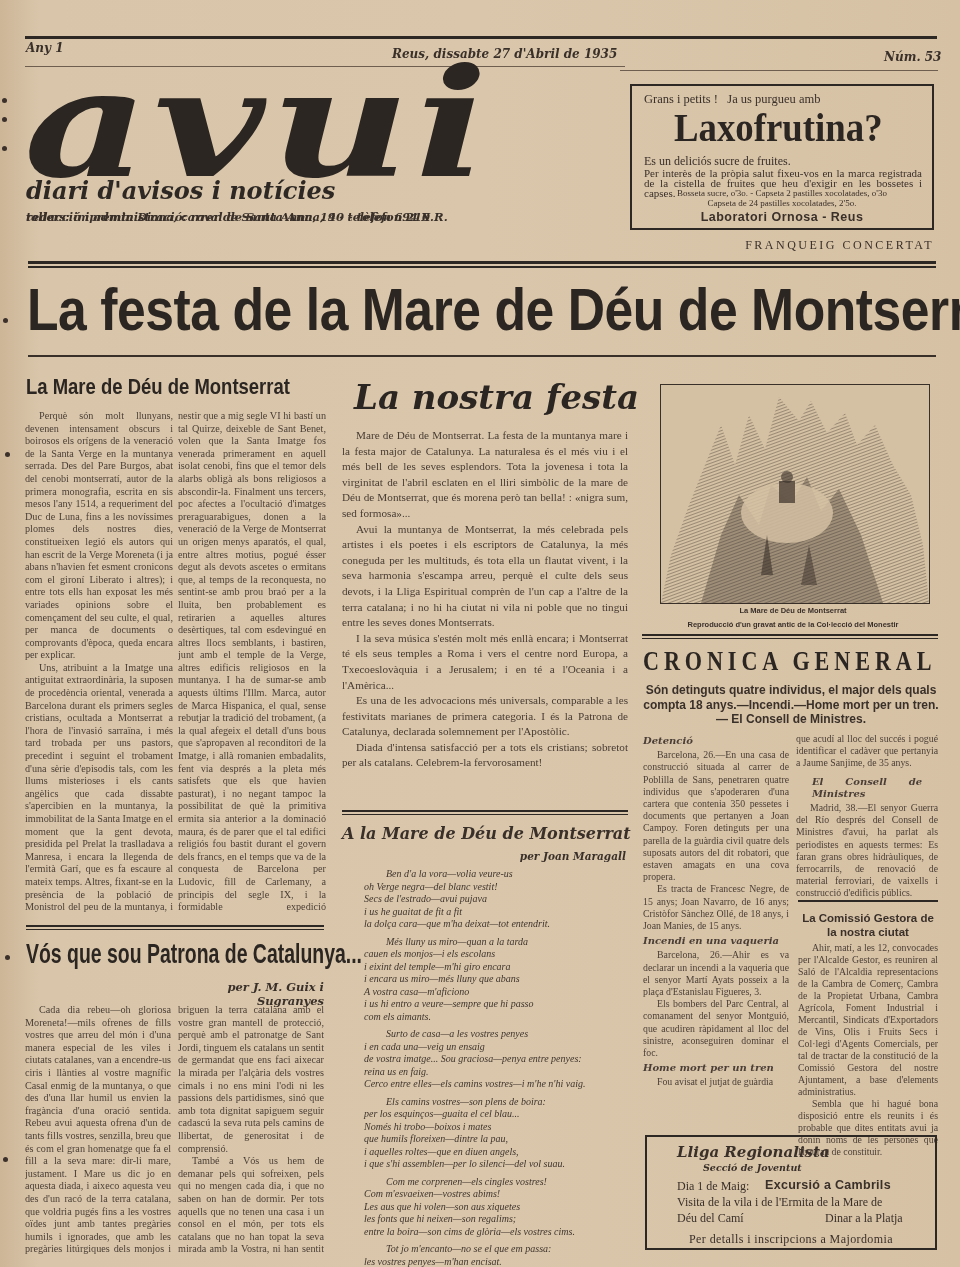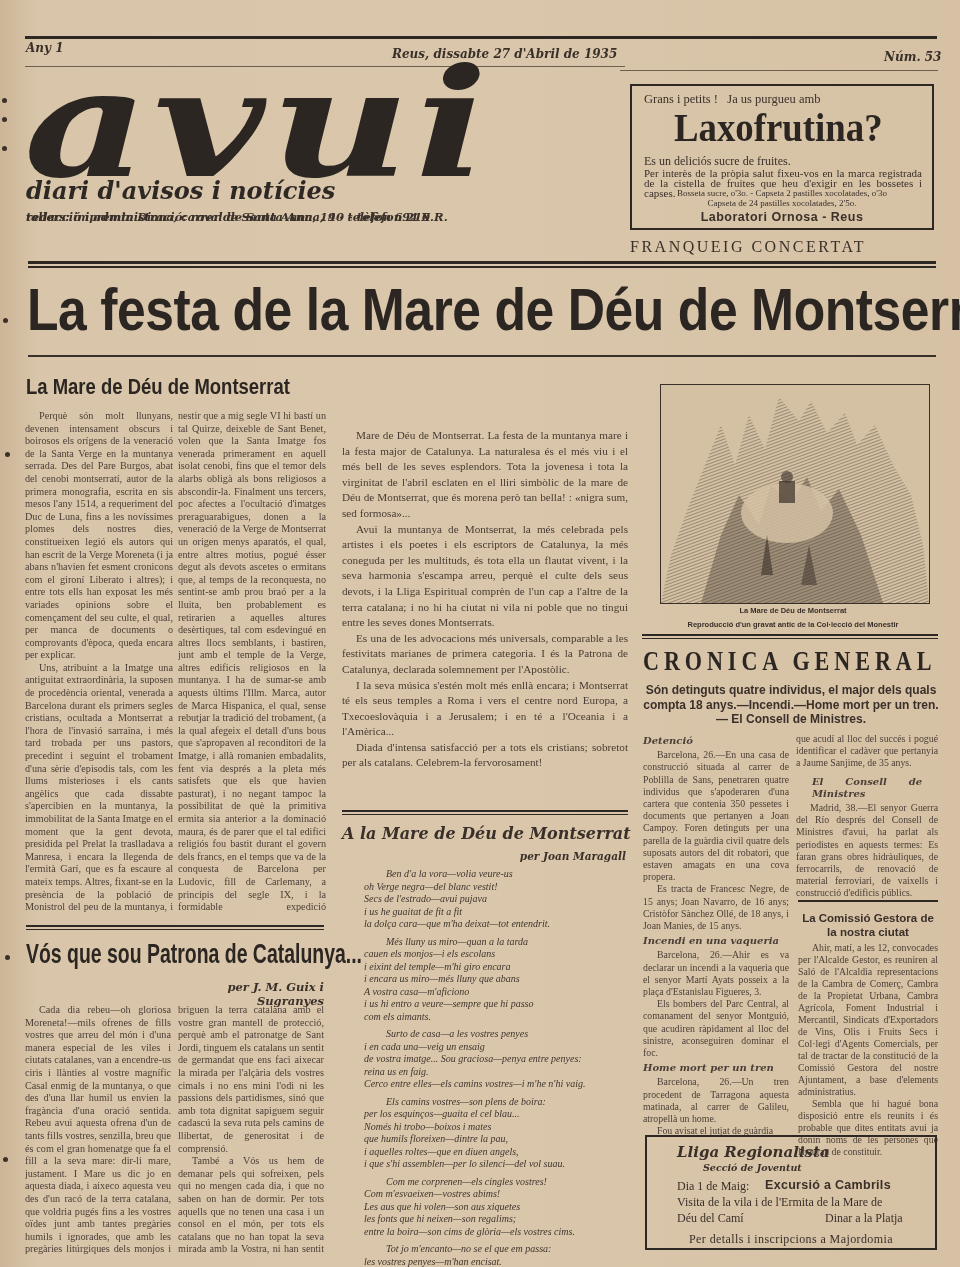--- a/index.html
+++ b/index.html
@@ -50,21 +50,21 @@
 
   <div class="abs" style="left:630px;top:84px;width:304px;height:146px;border:2px solid #2e2824;box-sizing:border-box">
     <div class="abs" style="left:12px;top:6px;font-size:12.5px;white-space:pre">Grans i petits !   Ja us purgueu amb</div>
     <div class="abs" style="left:42px;top:19px;font-family:'Liberation Serif',serif;font-weight:bold;font-size:40px;line-height:46px;color:#2c2622;transform:scaleX(0.92);transform-origin:left top;white-space:nowrap">Laxofrutina?</div>
     <div class="abs" style="left:12px;top:68px;font-size:12px">Es un deliciós sucre de fruites.</div>
     <div class="abs" style="left:12px;top:82px;width:278px;font-size:11px;line-height:10px;text-align:justify">Per interès de la pròpia salut fixeu-vos en la marca registrada de la cistella de fruites que heu d'exigir en les bossetes i capses.</div>
     <div class="abs" style="left:0;top:102px;width:300px;text-align:center;font-size:9px">Bosseta sucre, o'3o. - Capseta 2 pastilles xocolatades, o'3o</div>
     <div class="abs" style="left:0;top:112px;width:300px;text-align:center;font-size:9px">Capseta de 24 pastilles xocolatades, 2'5o.</div>
     <div class="abs" style="left:0;top:124px;width:300px;text-align:center;font-family:'Liberation Sans',sans-serif;font-weight:bold;font-size:12.5px;letter-spacing:0.5px">Laboratori Ornosa - Reus</div>
   </div>
-  <div class="abs" style="left:630px;top:238px;width:304px;text-align:left;font-size:16px;letter-spacing:2.5px">FRANQUEIG CONCERTAT</div>
+  <div class="abs" style="left:630px;top:238px;width:304px;text-align:right;font-size:12px;letter-spacing:2.5px">FRANQUEIG CONCERTAT</div>
 
   <div class="rule" style="left:28px;top:261px;width:908px;height:3px"></div>
   <div class="rule" style="left:28px;top:266px;width:908px;height:2px"></div>
   <div class="abs" style="left:27px;top:278px;font-family:'Liberation Sans',sans-serif;font-weight:bold;font-size:60px;line-height:64px;color:#2c2622;white-space:nowrap;transform:scaleX(0.86);transform-origin:left top;letter-spacing:-0.5px">La festa de la Mare de Déu de Montserrat</div>
   <div class="rule" style="left:28px;top:355px;width:908px;height:2px;background:#3a302a"></div>
 
   <div class="abs" style="left:26px;top:374px;font-family:'Liberation Sans',sans-serif;font-weight:bold;font-size:22px;line-height:26px;color:#2c2622;white-space:nowrap;transform:scaleX(0.84);transform-origin:left top">La Mare de Déu de Montserrat</div>
   <div class="col" style="left:25px;top:410px;width:148px;height:505px;overflow:hidden">
     <p>Perquè són molt llunyans, devenen intensament obscurs i boirosos els orígens de la veneració de la Santa Verge en la muntanya serrada. Des del Pare Burgos, abat del cenobi montserratí, autor de la primera monografia, escrita en sis mesos l'any 1514, a requeriment del Duc de Luna, fins a les novíssimes plomes dels nostres dies, constitueixen legió els autors qui han escrit de la Verge Moreneta (i ja abans n'havien fet esment cronicons com el gironí Liberato i altres); i entre tots ells han exposat les més variades opinions sobre el començament del seu culte, el qual, per manca de documents o comprovants d'època, queda encara per explicar.</p>
     <p>Uns, atribuint a la Imatge una antiguitat extraordinària, la suposen de procedència oriental, venerada a Barcelona durant els primers segles cristians, ocultada a Montserrat a l'hora de l'invasió sarraïna, i més tard trobada per uns pastors, precedint i seguint el trobament d'una sèrie d'episodis tals, com les llums misterioses i els cants angèlics que cada dissabte s'apercibien en la muntanya, la immobilitat de la Santa Imatge en el moment que la gent devota, presidida pel Prelat la traslladava a Manresa, i encara la llegenda de l'ermità Garí, que es fa escaure al mateix temps. Altres, fixant-se en la presència de la població de Monistrol del peu de la muntanya, i suposant, molt gratuïtament, que el seu nom recorda un petit mo-</p>
@@ -79,25 +79,26 @@
   <div class="abs script" style="left:170px;top:980px;width:154px;text-align:right;font-size:11.5px">per J. M. Guix i Sugranyes</div>
   <div class="col" style="left:25px;top:1004px;width:146px;height:250px;overflow:hidden">
     <p>Cada dia rebeu—oh gloriosa Moreneta!—mils ofrenes de fills vostres que arreu del món i d'una manera especial de les viles i ciutats catalanes, van a encendre-us ciris i llànties al vostre magnífic Casal enmig de la muntanya, o que des d'una llar humil us envien la fragància d'una oració sentida. Rebeu avui aquesta ofrena d'un de tants fills vostres, senzilla, breu que és com el gran homenatge que fa el fill a la seva mare: dir-li mare, justament. I Mare us dic jo en aquesta diada, i aixeco aquesta veu des d'un racó de la terra catalana, que voldria pugés fins a les vostres oïdes junt amb tantes pregàries humils i ignorades, que amb les pregàries litúrgiques dels monjos i els cants de l'escolania deuen ésser per a Vós com un magnífic ram de roses, vermelles i oloroses...</p>
 
   </div>
   <div class="col" style="left:178px;top:1004px;width:146px;height:250px;overflow:hidden">
     <p style="text-indent:0">briguen la terra catalana amb el vostre gran mantell de protecció, perquè amb el patronatge de Sant Jordi, tinguem els catalans un sentit de germandat que ens faci aixecar la mirada per l'alçària dels vostres cimals i no ens mini l'odi ni les passions dels partidismes, sinó que amb tota dignitat sapiguem seguir cadascú la seva ruta pels camins de llibertat, de generositat i de comprensió.</p>
     <p>També a Vós us hem de demanar pels qui sofreixen, pels qui no mengen cada dia, i que no saben on han de dormir. Per tots aquells que no tenen una casa i un consol en el món, per tots els catalans que no han topat la seva mirada amb la Vostra, ni han sentit les emocions del flauteig montserratí i de les seves veus en fuga divina... vós que sou Patrona de Catalunya...</p>
   </div>
 
+  <div class="abs" style="left:354px;top:377px;font-family:'DejaVu Serif',serif;font-style:italic;font-weight:bold;font-size:34px;line-height:40px;color:#2c2622;white-space:nowrap">La nostra festa</div>
   <div class="col" style="left:342px;top:428px;width:286px;font-size:11.2px;line-height:15.6px;color:#473b33">
     <p>Mare de Déu de Montserrat. La festa de la muntanya mare i la festa major de Catalunya. La naturalesa és el més viu i el més bell de les seves esplendors. Tota la jovenesa i tota la virginitat de l'abril esclaten en el lliri simbòlic de la mare de Déu de Montserrat, que és morena però tan bella! : «nigra sum, sed formosa»...</p>
     <p>Avui la muntanya de Montserrat, la més celebrada pels artistes i els poetes i els escriptors de Catalunya, la més coneguda per les multituds, és tota ella un flautat vivent, i la seva harmonia s'escampa arreu, perquè el culte dels seus devots, i la Lliga Espiritual comprèn de l'un cap a l'altre de la terra catalana; i no hi ha ciutat ni vila ni poble que no tingui entre les seves dones Montserrats.</p>
+    <p>I la seva música s'estén molt més enllà encara; i Montserrat té els seus temples a Roma i vers el centre nord Europa, a Txecoeslovàquia i a Jerusalem; i en té a l'Oceania i a l'Amèrica...</p>
     <p>Es una de les advocacions més universals, comparable a les festivitats marianes de primera categoria. I és la Patrona de Catalunya, declarada solemnement per l'Apostòlic.</p>
-    <p>I la seva música s'estén molt més enllà encara; i Montserrat té els seus temples a Roma i vers el centre nord Europa, a Txecoeslovàquia i a Jerusalem; i en té a l'Oceania i a l'Amèrica...</p>
     <p>Diada d'intensa satisfacció per a tots els cristians; sobretot per als catalans. Celebrem-la fervorosament!</p>
   </div>
   <div class="rule" style="left:342px;top:810px;width:286px;height:2px"></div>
   <div class="rule" style="left:342px;top:814px;width:286px;height:1px"></div>
 
   <div class="abs script" style="left:342px;top:824px;font-size:16px;white-space:nowrap">A la Mare de Déu de Montserrat</div>
   <div class="abs script" style="left:470px;top:850px;width:156px;text-align:right;font-size:10.5px">per Joan Maragall</div>
   <div class="poem" style="left:364px;top:868px;width:260px">
     <div class="stanza">
       <span class="line first">Ben d'a la vora—volia veure-us</span>
@@ -169,21 +170,20 @@
   <div class="abs" style="left:643px;top:683px;width:296px;font-family:'Liberation Sans',sans-serif;font-weight:bold;font-size:12px;line-height:14.5px;text-align:center;color:#3a302a">Són detinguts quatre individus, el major dels quals compta 18 anys.—Incendi.—Home mort per un tren.— El Consell de Ministres.</div>
 
   <div class="col" style="left:643px;top:735px;width:146px;font-size:9.8px;line-height:12.2px">
     <div class="script" style="font-size:10px;margin-bottom:2px">Detenció</div>
     <p>Barcelona, 26.—En una casa de construcció situada al carrer de Poblilla de Sans, penetraren quatre individus que s'apoderaren d'una cartera que contenia 350 pessetes i documents que pertanyen a Joan Campoy. Foren detinguts per una parella de la guàrdia civil quatre dels suposats autors del dit robatori, que estaven amagats en una cova propera.</p>
     <p>Es tracta de Francesc Negre, de 15 anys; Joan Navarro, de 16 anys; Cristòfor Sànchez Ollé, de 18 anys, i Joan Manies, de 15 anys.</p>
     <div class="script" style="font-size:10px;margin:3px 0 2px">Incendi en una vaqueria</div>
     <p>Barcelona, 26.—Ahir es va declarar un incendi a la vaqueria que el senyor Martí Ayats posseix a la plaça d'Estanislau Figueres, 3.</p>
     <p>Els bombers del Parc Central, al comanament del senyor Montguió, que acudiren ràpidament al lloc del sinistre, aconseguiren dominar el foc.</p>
     <div class="script" style="font-size:10px;margin:3px 0 2px">Home mort per un tren</div>
-    <p>Barcelona, 26.—Un tren procedent de Tarragona aquesta matinada, al carrer de Galileu, atropellà un home.</p>
     <p>Fou avisat el jutjat de guàrdia</p>
   </div>
   <div class="col" style="left:796px;top:733px;width:142px;font-size:9.8px;line-height:12.2px">
     <p style="text-indent:0">que acudí al lloc del succés i pogué identificar el cadàver que pertanyia a Jaume Sanjime, de 35 anys.</p>
     <div class="script" style="font-size:10px;margin:6px 16px 2px">El Consell de Ministres</div>
     <p>Madrid, 38.—El senyor Guerra del Río després del Consell de Ministres d'avui, ha parlat als periodistes en aquests termes: Es faran grans obres hidràuliques, de ferrocarrils, de renovació de material ferroviari, de vaixells i construcció d'edificis públics.</p>
   </div>
 
   <div class="rule" style="left:798px;top:900px;width:140px;height:2px"></div>
   <div class="abs" style="left:798px;top:911px;width:140px;text-align:center;font-family:'Liberation Sans',sans-serif;font-weight:bold;font-size:11.5px;line-height:14px;color:#3a302a">La Comissió Gestora de la nostra ciutat</div>

